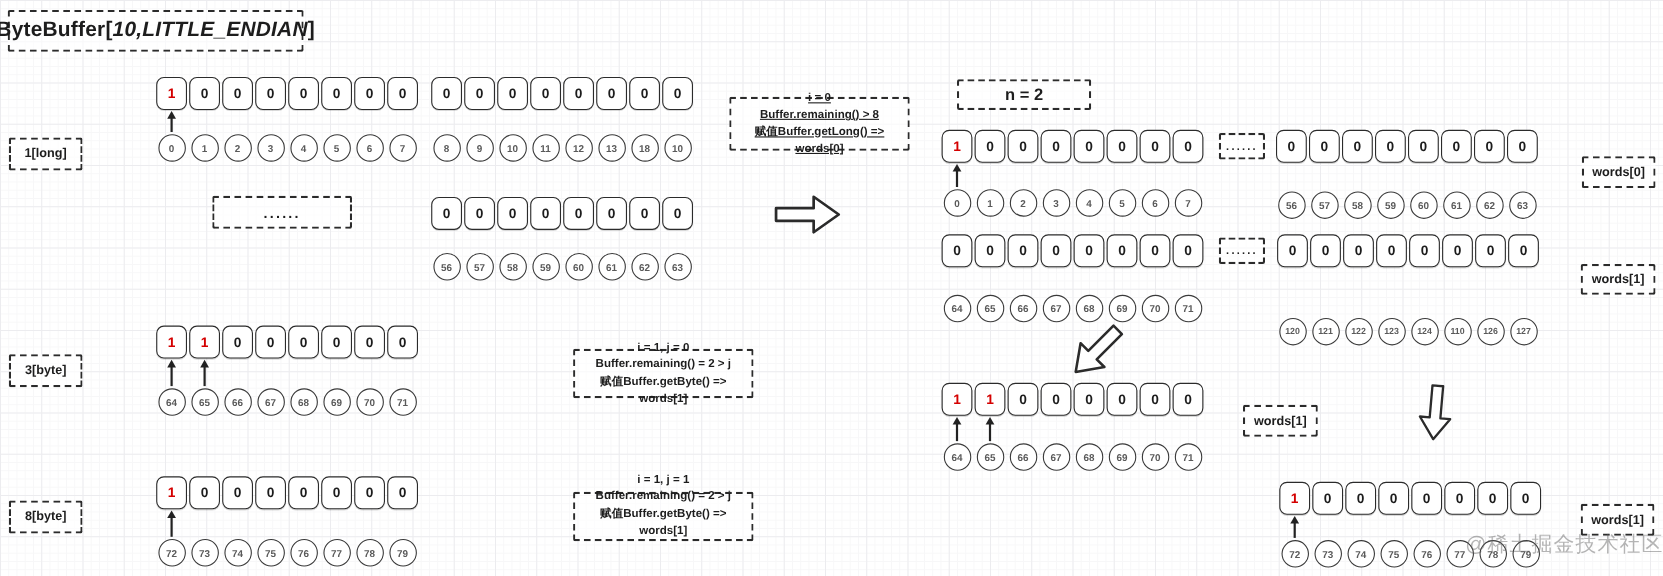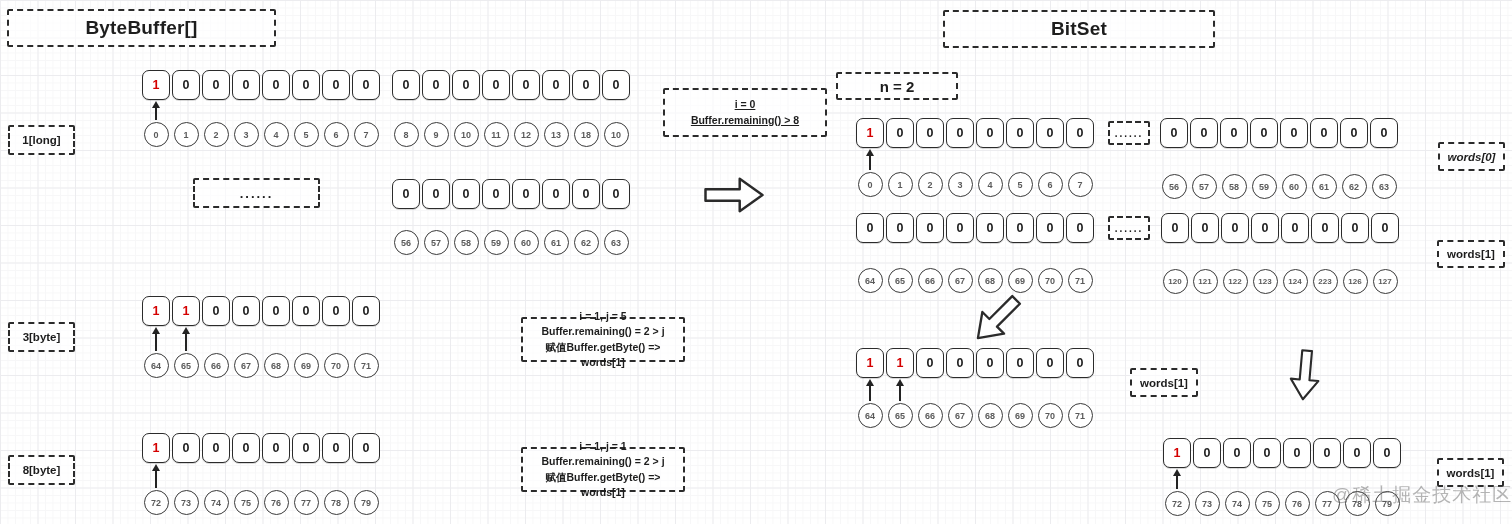--- a/index.html
+++ b/index.html
@@ -24,66 +24,65 @@
   .annotation { flex-direction:column; line-height:1.45; font-size:10.5px; text-align:center; }
   .cell-row { position:absolute; display:flex; gap:2px; }
   .cell { width:28px; height:30px; border:1.6px solid #2b2b2b; border-radius:7px;
     background:#fff; display:flex; align-items:center; justify-content:center;
     font-weight:bold; font-size:12.5px; color:#1c1c1c; box-shadow:0 1px 0 rgba(0,0,0,.15);}
   .cell.one { color:#d40000; }
   .circle-row { position:absolute; display:flex; gap:5px; }
   .idx-circle { width:25px; height:25px; border:1.4px solid #3a3a3a; border-radius:50%;
     background:#fff; display:flex; align-items:center; justify-content:center;
     font-size:9px; font-weight:600; color:#5a5a5a; text-align:center; }
-  .idx-circle.wrap { font-size:8px; line-height:8px; word-break:break-all; padding:2px; }
+  .idx-circle.wrap { font-size:8px; line-height:8px; word-break:break-all; padding:2px;margin-top:20px; }
   .ptr { position:absolute; width:9px; }
   .ptr .line { position:absolute; left:3.5px; top:4px; bottom:0; width:1.6px; background:#222; }
   .ptr .head { position:absolute; left:0; top:0; width:0; height:0;
     border-left:4.5px solid transparent; border-right:4.5px solid transparent;
     border-bottom:7px solid #222; }
   .block-arrow { position:absolute; }
   .watermark { position:absolute; left:1332px; top:482px; font-size:19px; font-weight:400;
     color:rgba(90,90,90,.45); letter-spacing:1px; z-index:5; pointer-events:none; white-space:nowrap; }
 </style>
 </head>
 <body>
 
 <div class="canvas" id="canvas">
 
   <div class="dashed title-box" style="left:7px;top:9px;width:269px;height:38px">
     <span>ByteBuffer[</span>
+      <span class="it">10,LITTLE_ENDIAN</span>
       <span>]</span>
   </div>
 
-  <div class="dashed title-box" style="left:943px;top:10px;width:272px;height:38px">
-    <span>BitSet</span>
-  </div>
 
   <div id="generated">
       <div class="dashed dashed-label" style="left: 8px; top: 125px; width: 67px; height: 30px;">1[long]</div>
       <div class="dashed dashed-label" style="left: 8px; top: 322px; width: 67px; height: 30px;">3[byte]</div>
       <div class="dashed dashed-label" style="left: 8px; top: 455px; width: 67px; height: 30px;">8[byte]</div>
-      <div class="dashed dashed-label" style="left: 836px; top: 72px; width: 122px; height: 28px; font-size: 15px;">n = 2</div>
-      <div class="dashed dashed-label" style="left: 1438px; top: 142px; width: 67px; height: 29px; font-style: italic;">words[0]</div>
+      <div class="dashed dashed-label" style="left: 870px; top: 72px; width: 122px; height: 28px; font-size: 15px;">n = 2</div>
+      <div class="dashed dashed-label" style="left: 1438px; top: 142px; width: 67px; height: 29px;">words[0]</div>
       <div class="dashed dashed-label" style="left: 1437px; top: 240px; width: 68px; height: 28px;">words[1]</div>
       <div class="dashed dashed-label" style="left: 1130px; top: 368px; width: 68px; height: 29px;">words[1]</div>
       <div class="dashed dashed-label" style="left: 1437px; top: 458px; width: 67px; height: 29px;">words[1]</div>
       <div class="dashed ellipsis-box" style="left: 193px; top: 178px; width: 127px; height: 30px;">......</div>
       <div class="dashed ellipsis-box" style="left: 1108px; top: 121px; width: 42px; height: 24px; font-size: 10px;">......</div>
       <div class="dashed ellipsis-box" style="left: 1108px; top: 216px; width: 42px; height: 24px; font-size: 10px;">......</div>
       <div class="dashed annotation" style="left: 663px; top: 88px; width: 164px; height: 49px; text-decoration: underline;">
         <div>i = 0</div>
         <div>Buffer.remaining() &gt; 8</div>
+        <div>赋值Buffer.getLong() =&gt; words[0]</div>
       </div>
       <div class="dashed annotation" style="left: 521px; top: 317px; width: 164px; height: 45px;">
-        <div>i = 1, j = 5</div>
+        <div>i = 1, j = 0</div>
         <div>Buffer.remaining() = 2 &gt; j</div>
         <div>赋值Buffer.getByte() =&gt; words[1]</div>
       </div>
-      <div class="dashed annotation" style="left: 521px; top: 447px; width: 164px; height: 45px;">
+      <div class="dashed annotation" style="left: 521px; top: 447px; width: 164px; height: 45px; justify-content: flex-end;">
         <div>i = 1, j = 1</div>
         <div>Buffer.remaining() = 2 &gt; j</div>
         <div>赋值Buffer.getByte() =&gt; words[1]</div>
       </div>
       <div class="cell-row" style="left: 142px; top: 70px;">
         <div class="cell one">1</div>
         <div class="cell">0</div>
         <div class="cell">0</div>
         <div class="cell">0</div>
         <div class="cell">0</div>
@@ -270,21 +269,21 @@
         <div class="cell">0</div>
         <div class="cell">0</div>
         <div class="cell">0</div>
       </div>
       <div class="circle-row" style="left: 1162.5px; top: 269px;">
         <div class="idx-circle wrap">120</div>
         <div class="idx-circle wrap">121</div>
         <div class="idx-circle wrap">122</div>
         <div class="idx-circle wrap">123</div>
         <div class="idx-circle wrap">124</div>
-        <div class="idx-circle wrap">223</div>
+        <div class="idx-circle wrap">110</div>
         <div class="idx-circle wrap">126</div>
         <div class="idx-circle wrap">127</div>
       </div>
       <div class="cell-row" style="left: 856px; top: 348px;">
         <div class="cell one">1</div>
         <div class="cell one">1</div>
         <div class="cell">0</div>
         <div class="cell">0</div>
         <div class="cell">0</div>
         <div class="cell">0</div>

